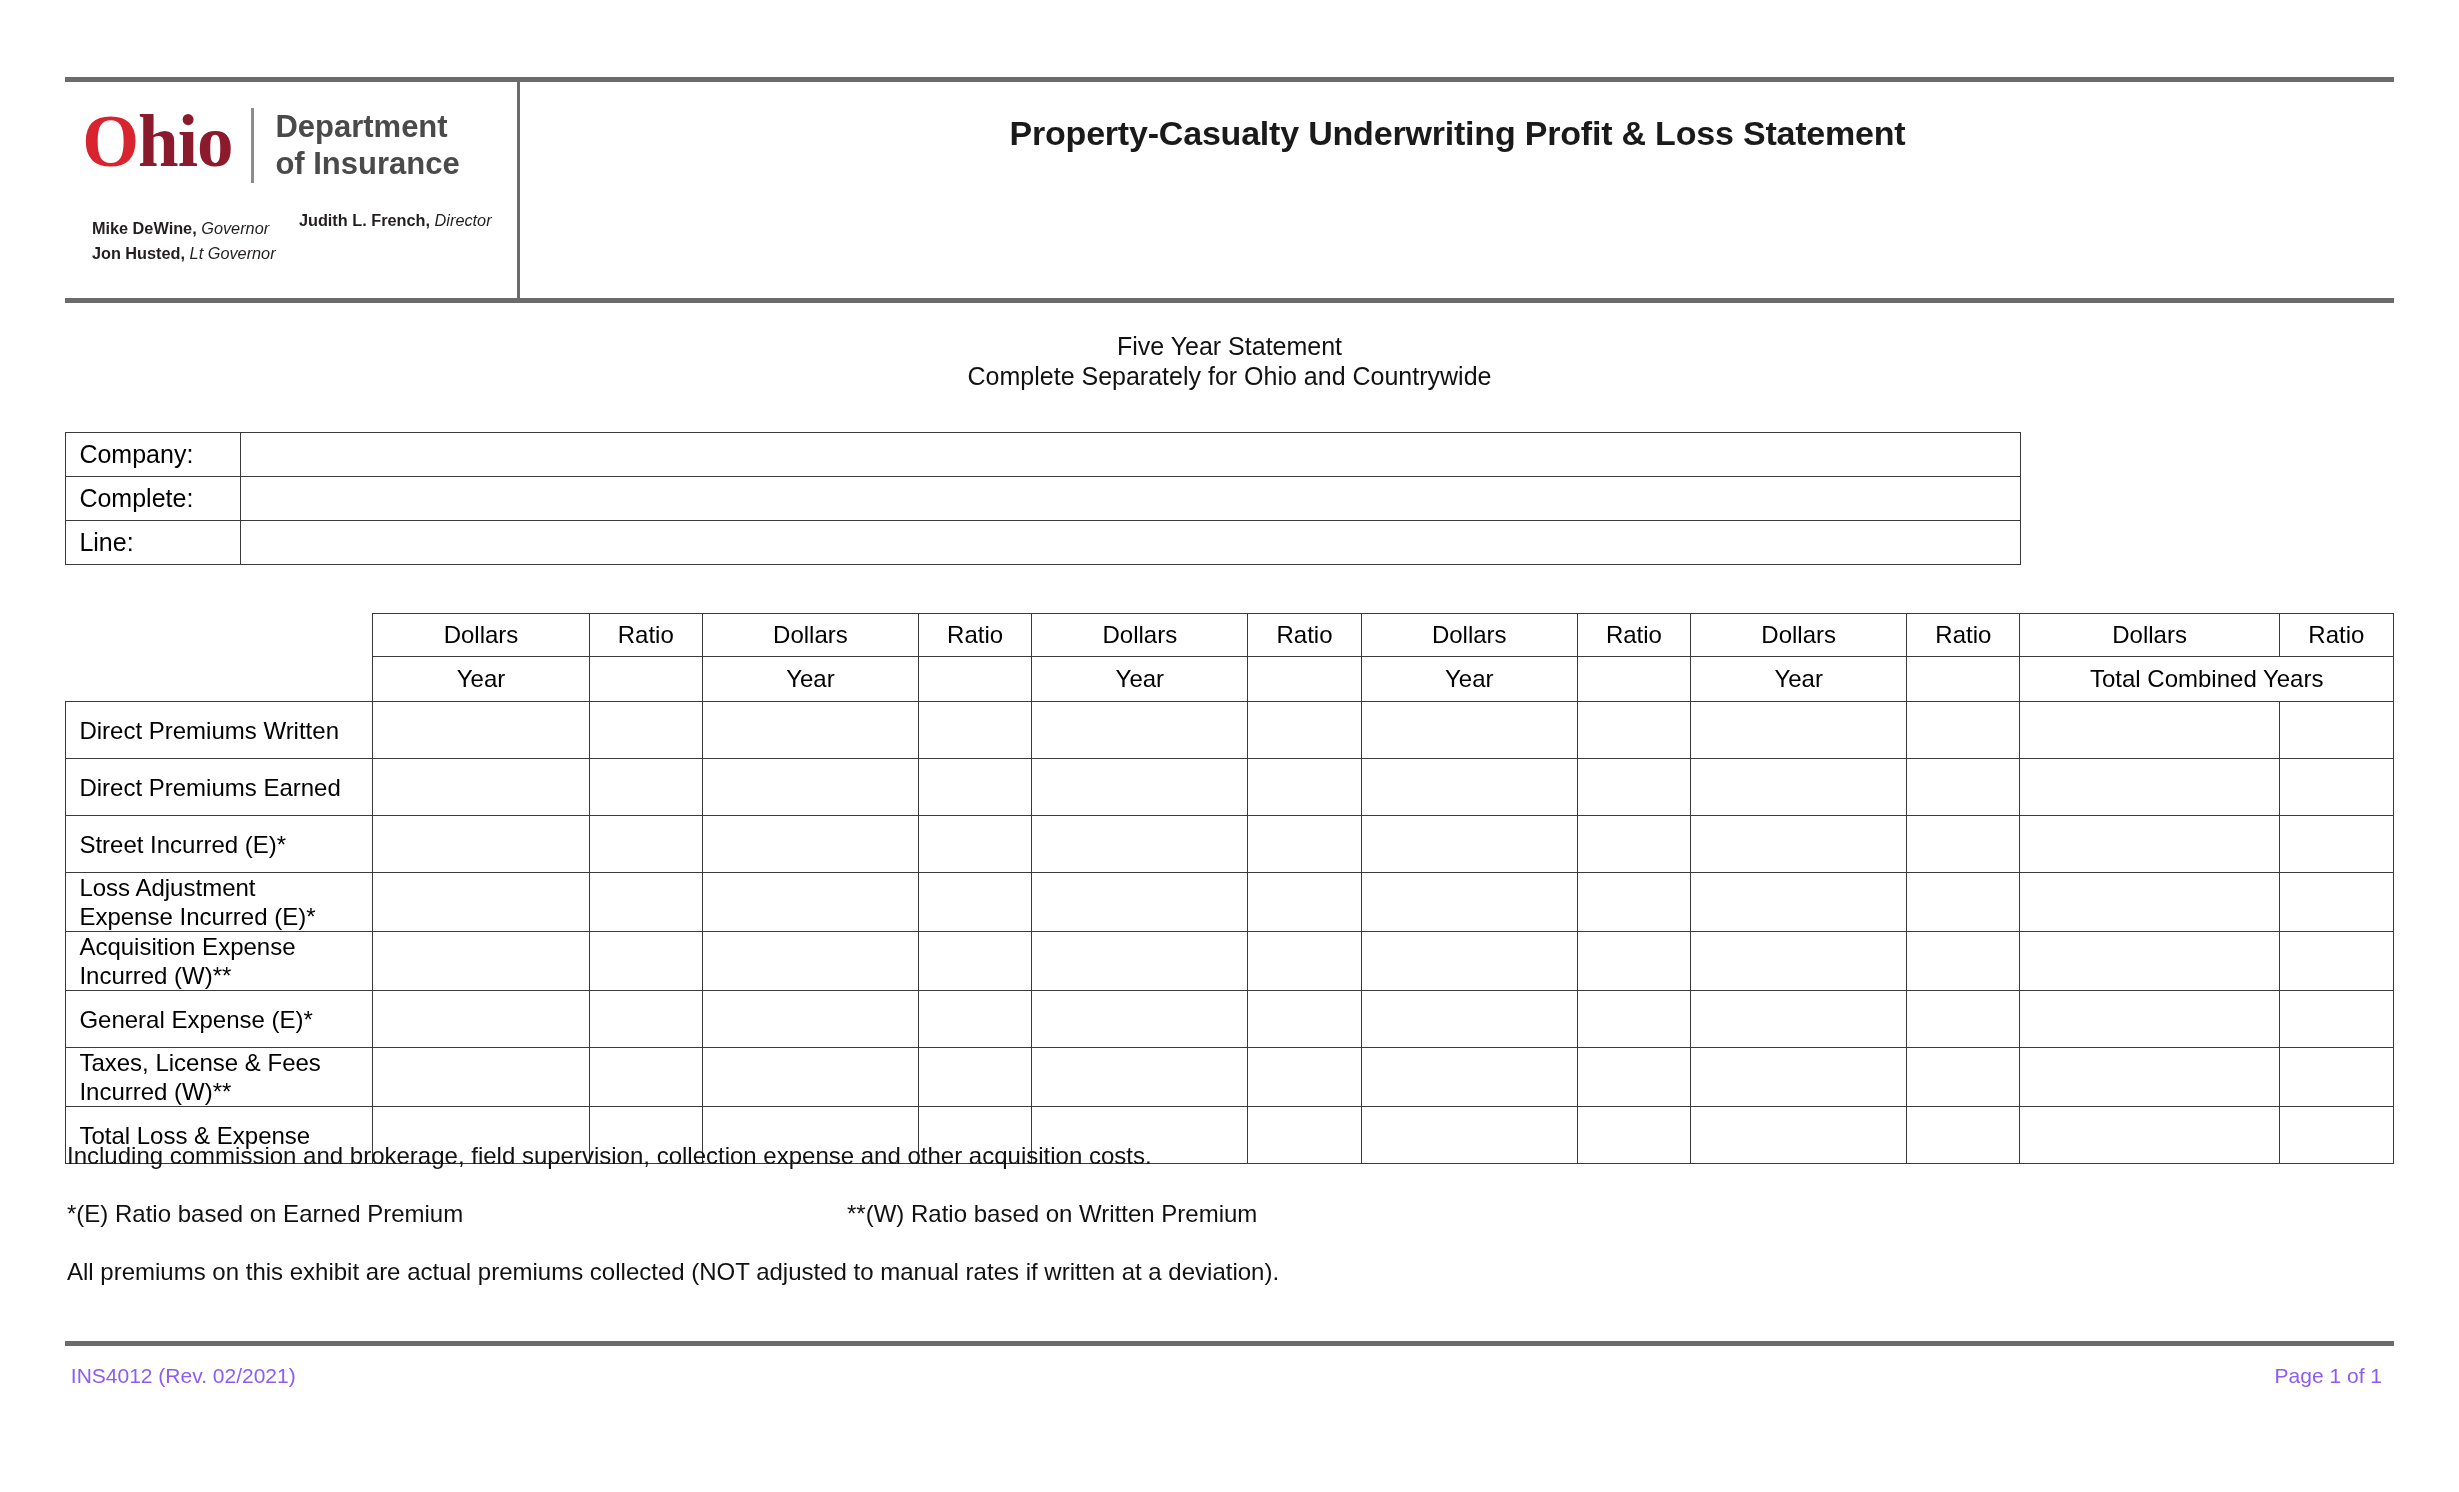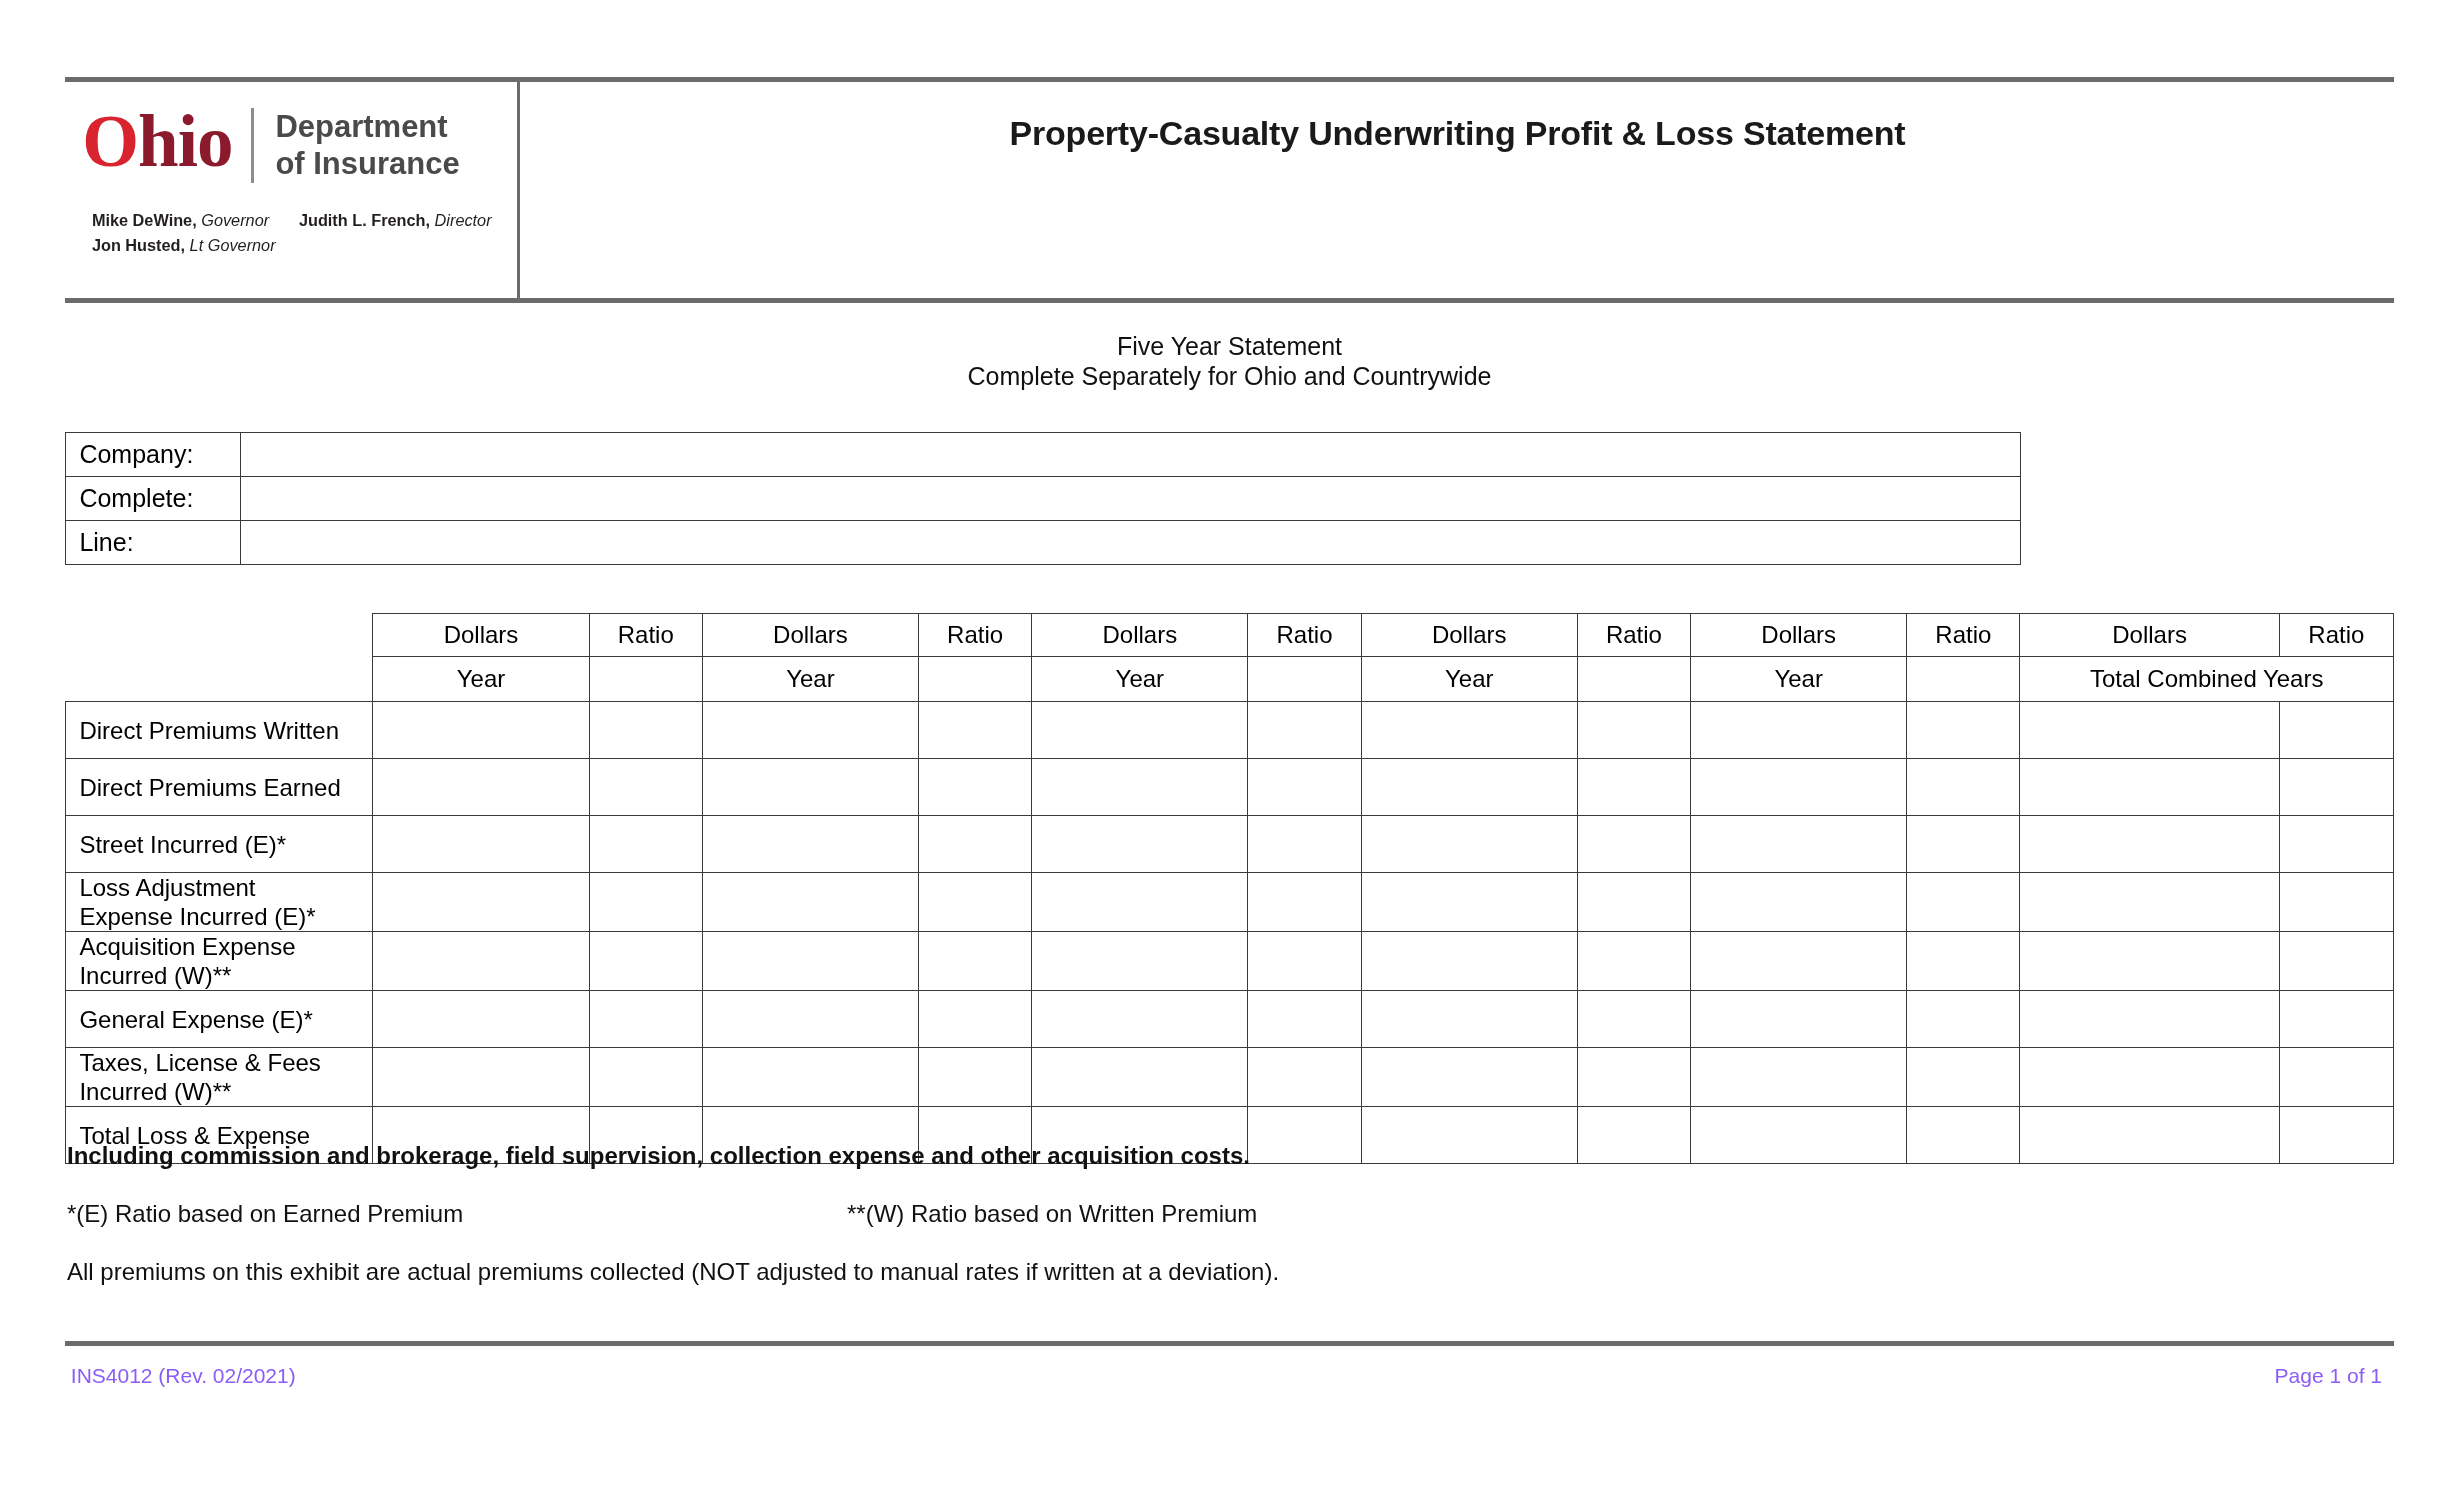--- a/index.html
+++ b/index.html
@@ -97,21 +97,21 @@
     position: absolute;
     left: 9.6px;
     top: 104px;
     width: 423px;
     font-size: 16.3px;
     line-height: 25px;
     color: #231f20;
   }
   .officials .col-a {
     position: absolute;
-    left: 0; top: 0;
+    left: 0; top: 8px;
     width: 202px;
   }
   .officials .col-b {
     position: absolute;
     left: 207px; top: 0;
     width: 221px;
   }
   .officials .nm { font-weight: bold; }
   .officials .ttl { font-style: italic; }
 
@@ -211,21 +211,21 @@
 
   
   .notes {
     position: absolute;
     left: 67px;
     top: 1139px;
     width: 2329px;
     font-size: 24px;
     color: #111111;
   }
-  .note-1 { line-height: 33px; font-weight: bold; }
+  .note-1 { line-height: 33px; }
   .note-2 {
     margin-top: 25px;
     position: relative;
     height: 33px;
     line-height: 33px;
   }
   .note-2 .left  { position: absolute; left: 0;    top: 0; }
   .note-2 .right { position: absolute; left: 780px; top: 0; }
   .note-3 { margin-top: 25px; line-height: 33px; }
 

